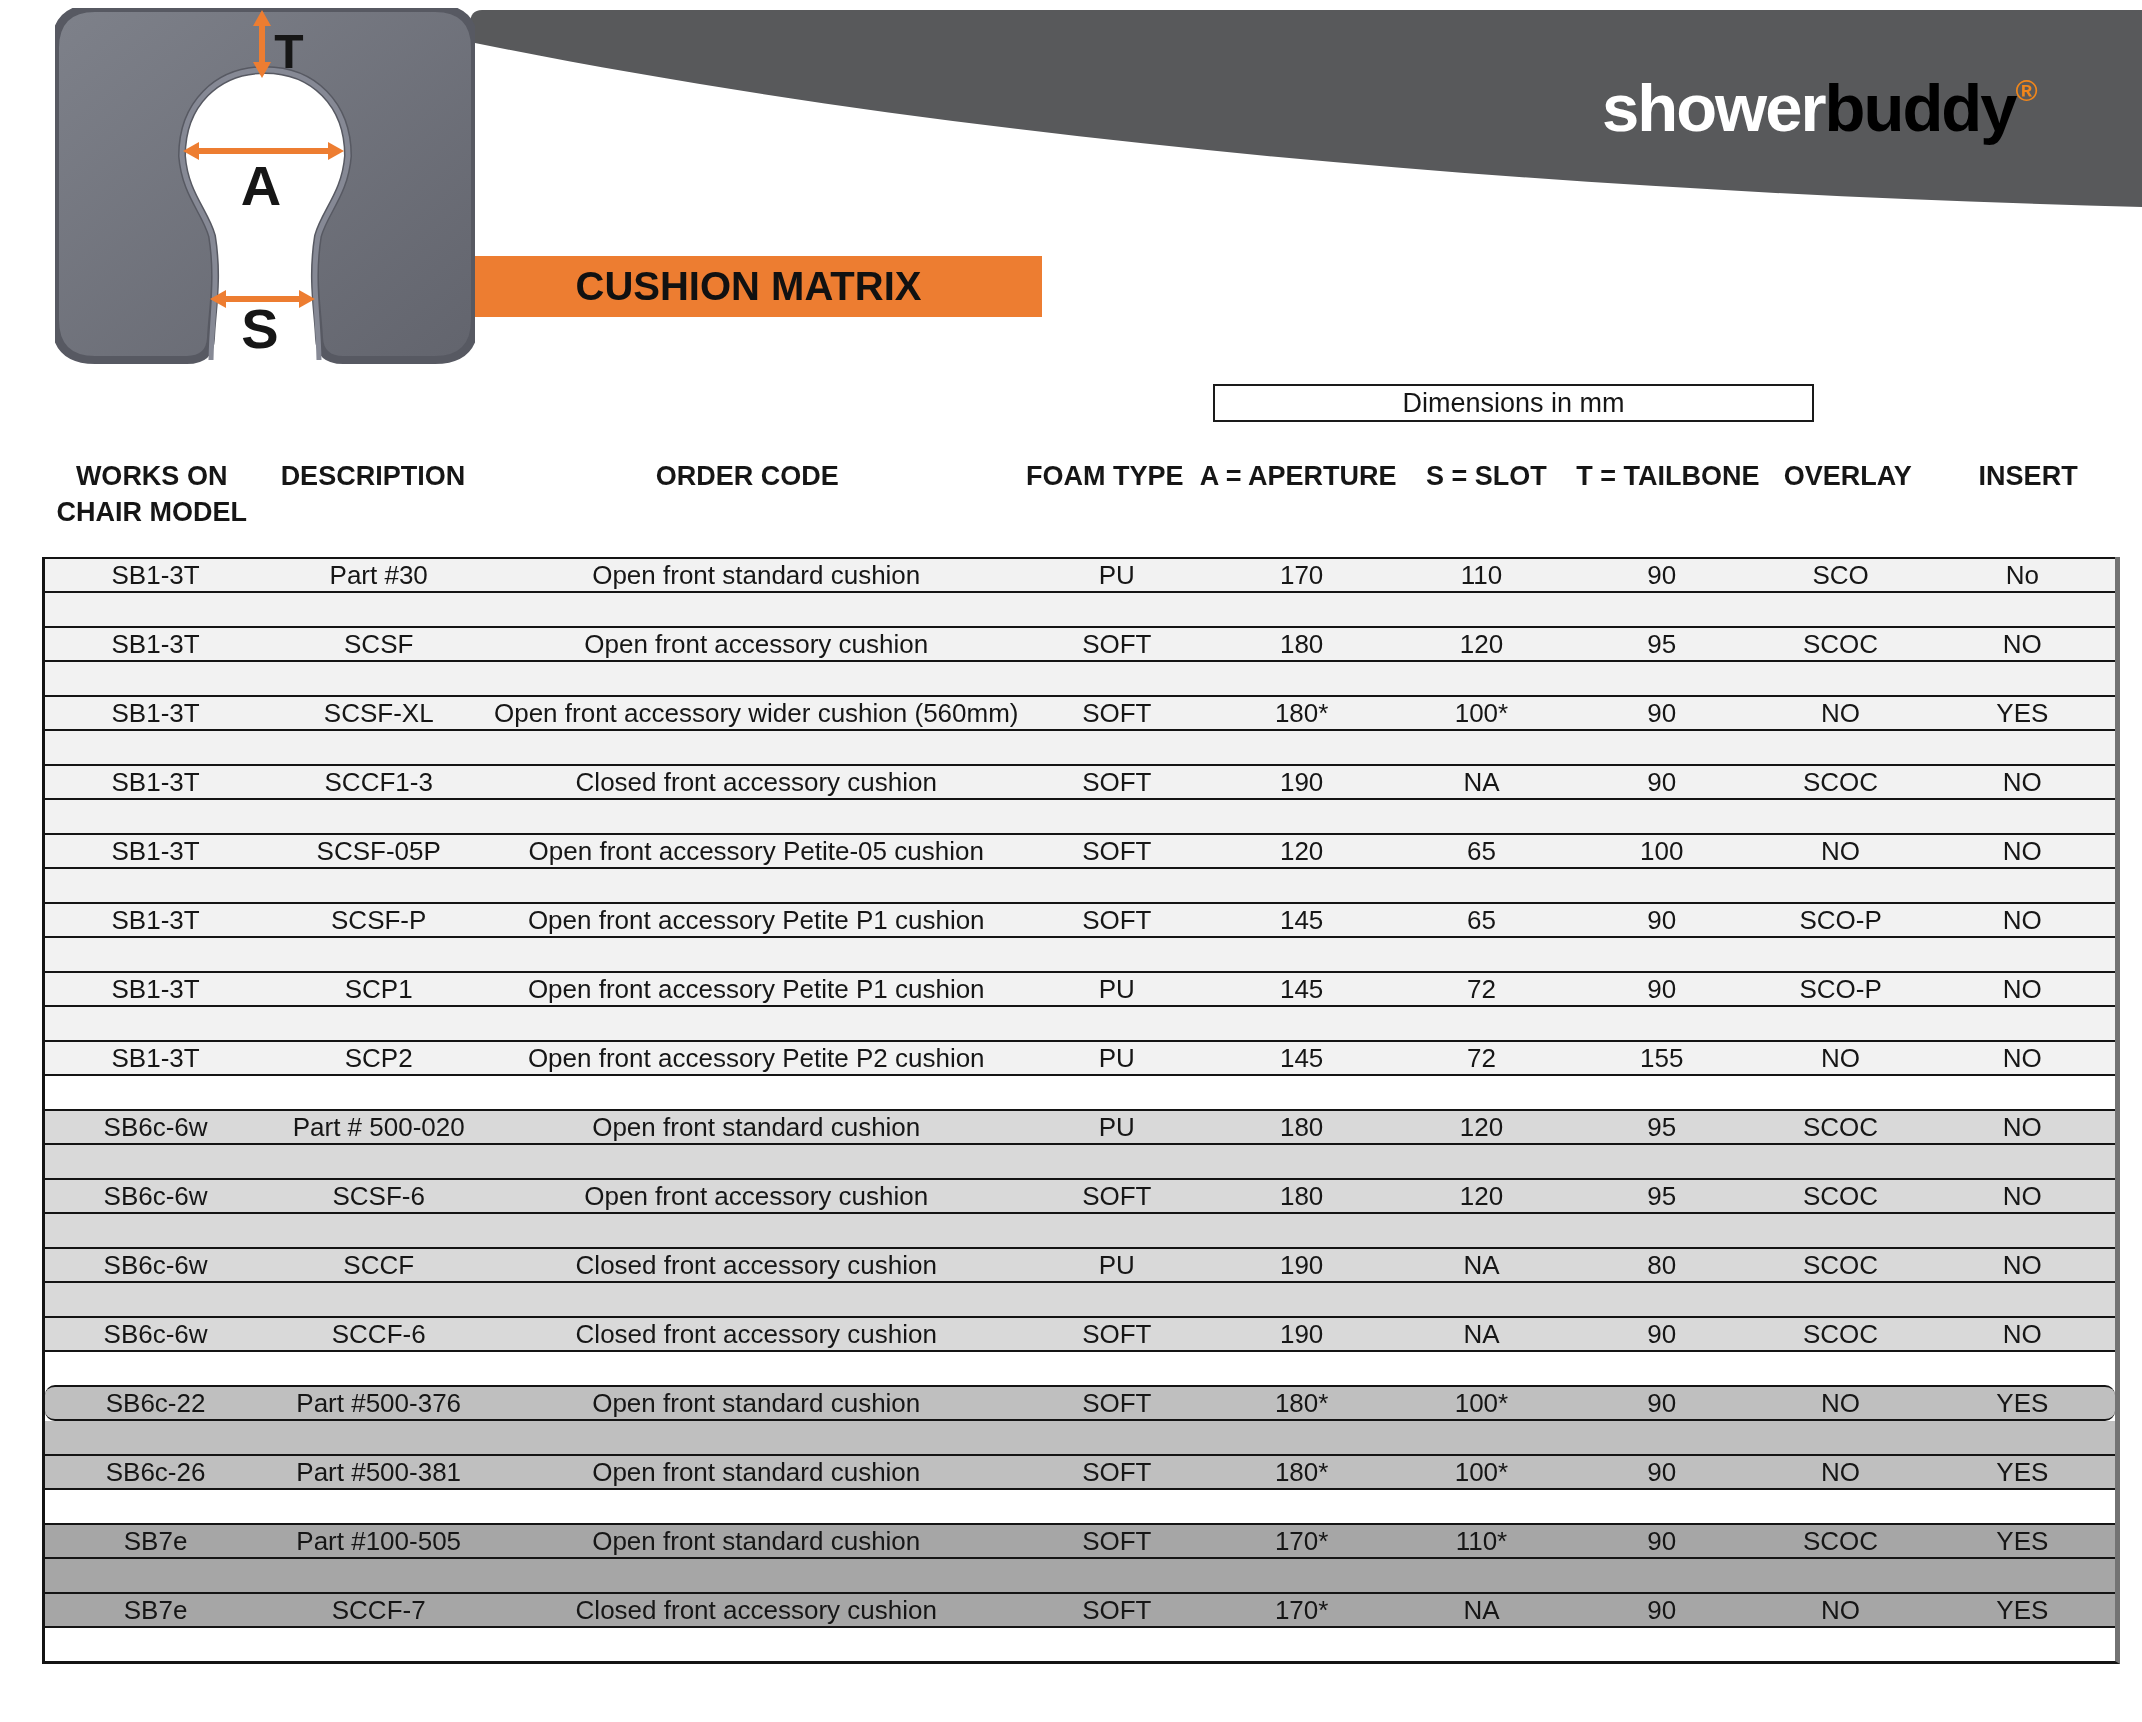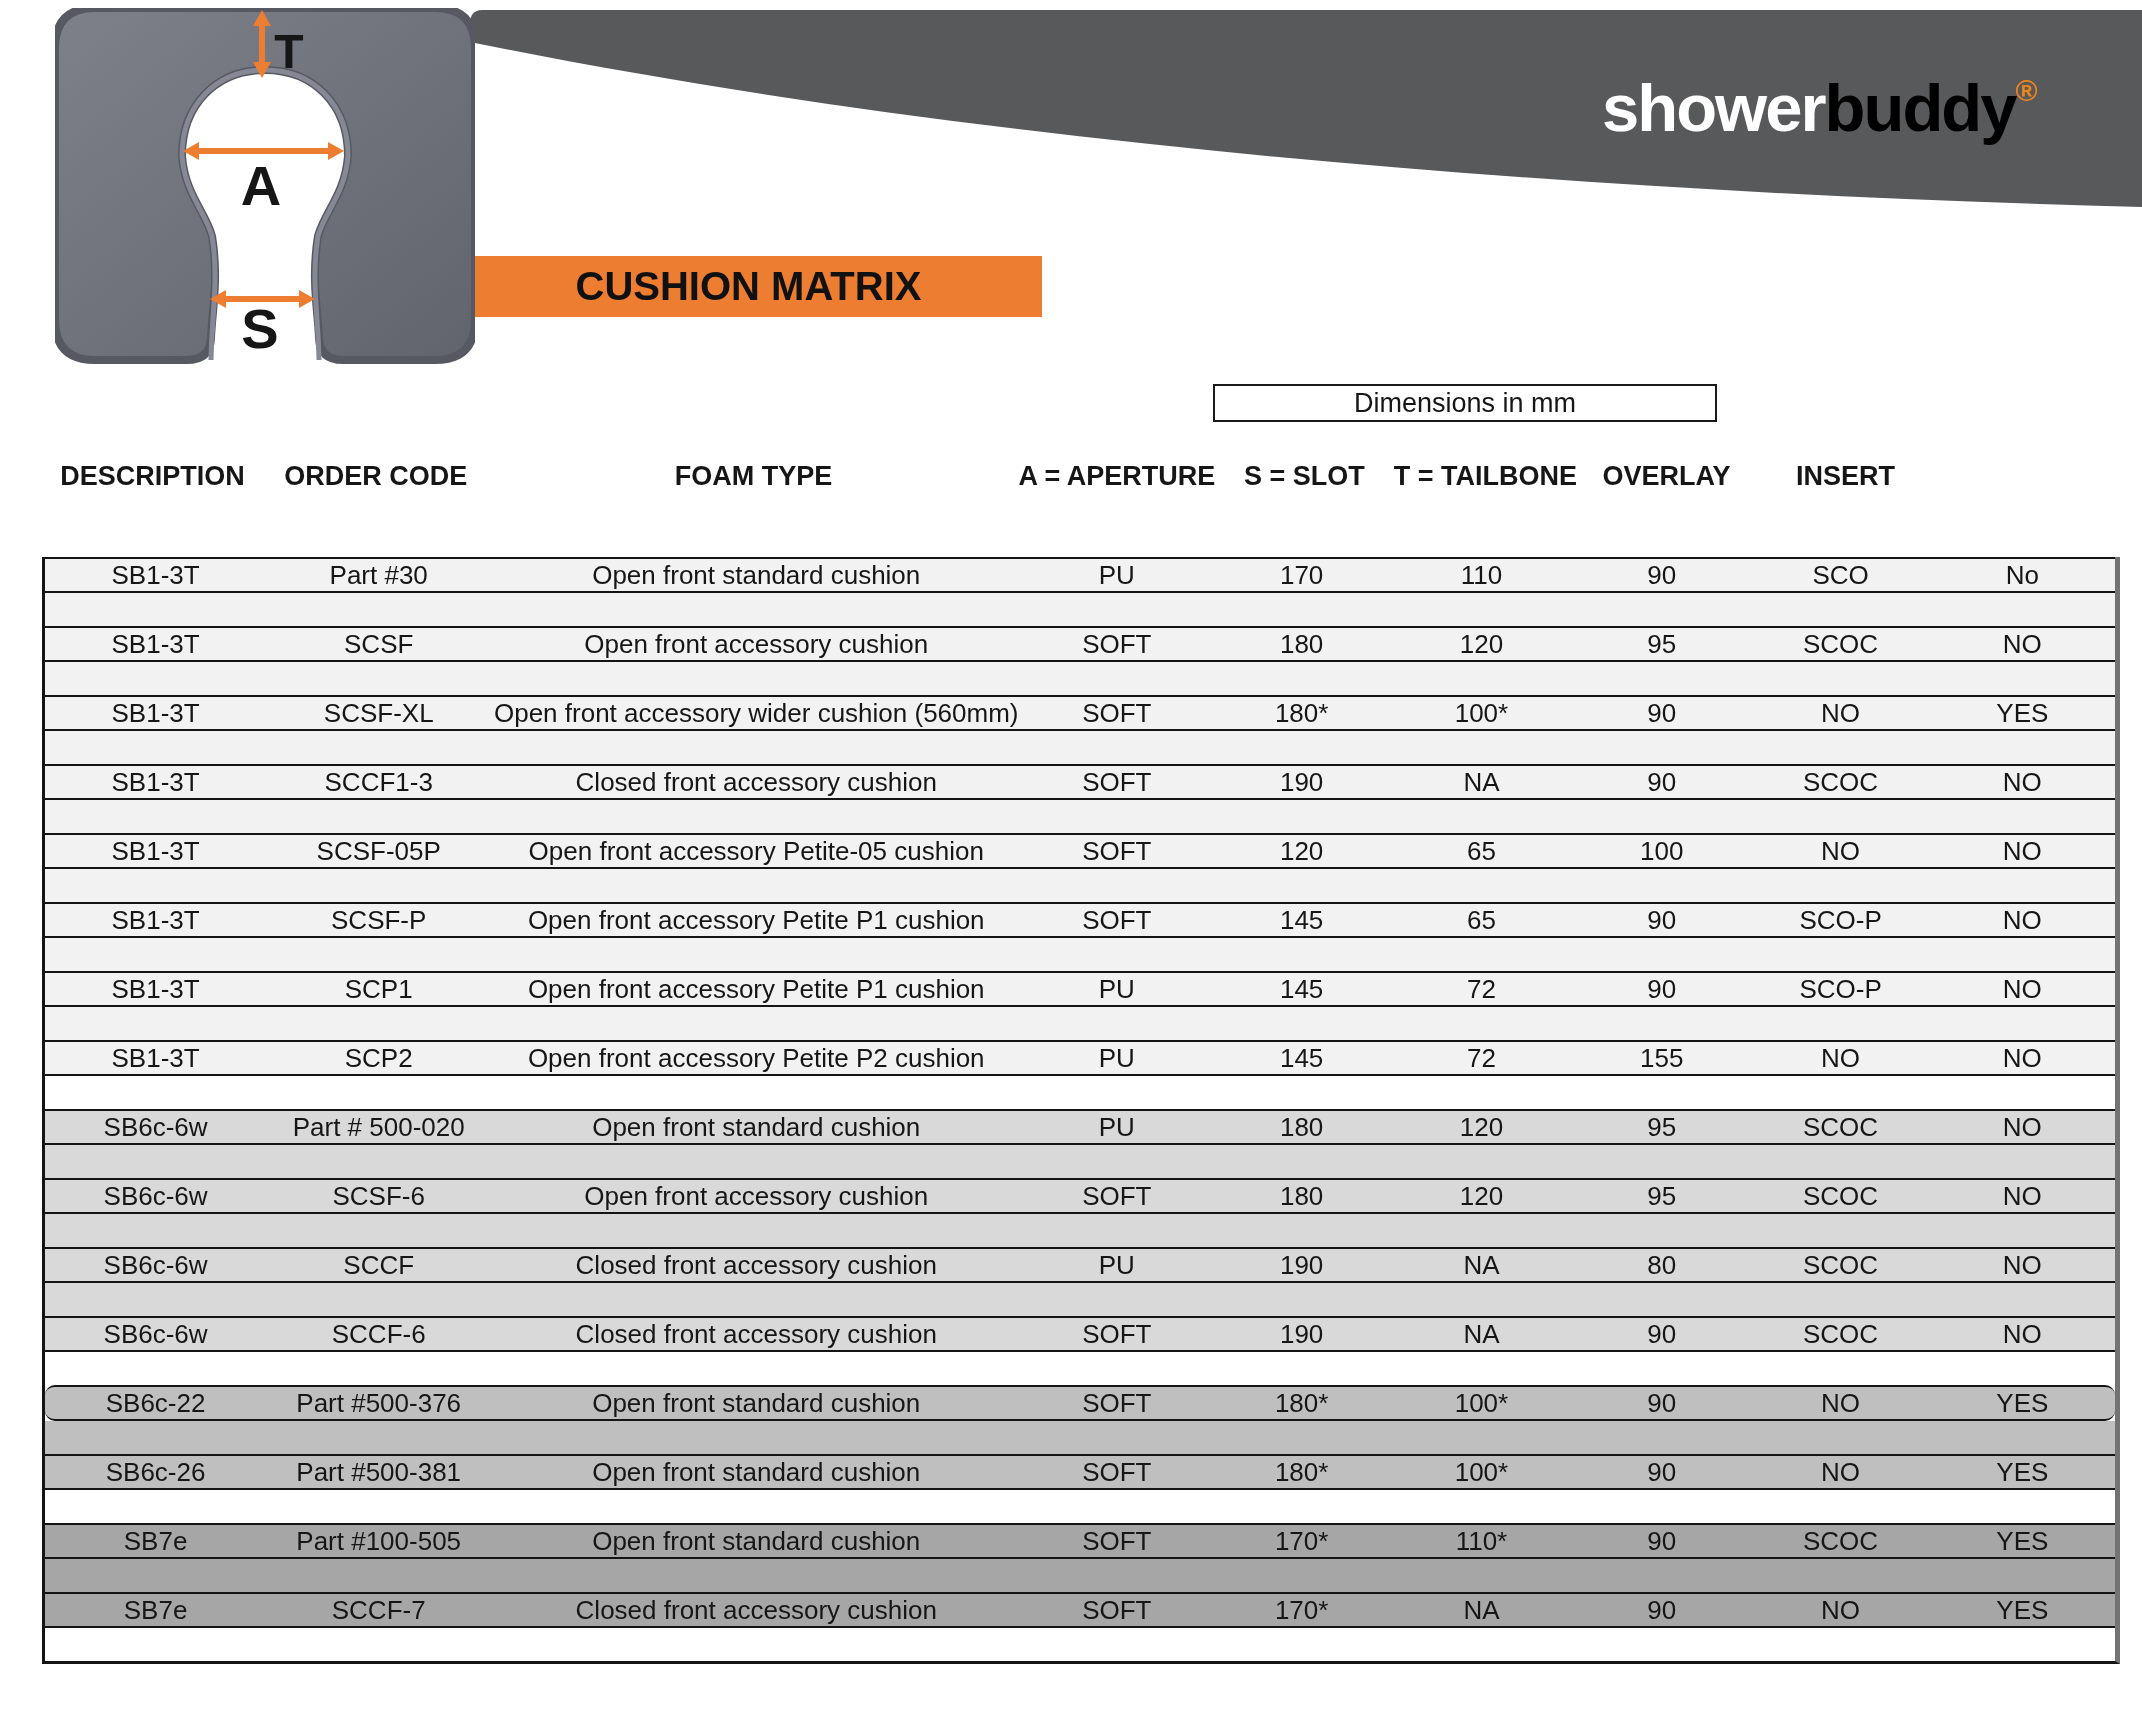--- a/index.html
+++ b/index.html
@@ -19,21 +19,21 @@
   
   .cushion-svg{position:absolute;left:55px;top:8px;width:420px;height:360px;z-index:2;}
   
   .title-banner{
     position:absolute;left:455px;top:256px;width:587px;height:61px;background:#ED7D31;
     display:flex;align-items:center;justify-content:center;
     font-size:40px;font-weight:bold;color:#111;letter-spacing:0px;
   }
   
   .dims-box{
-    position:absolute;left:1213px;top:384px;width:504px;height:38px;background:#fff;
+    position:absolute;left:1213px;top:384px;width:601px;height:38px;background:#fff;
     border:2.5px solid #1a1a1a;box-sizing:border-box;
     display:flex;align-items:center;justify-content:center;font-size:27px;
   }
   
   .cols{display:grid;grid-template-columns:222fr 226fr 532fr 192fr 179fr 182fr 180fr 179fr 186fr;}
   
   .thead{position:absolute;left:42px;top:458px;width:2078px;}
   .thead .hcell{text-align:center;font-weight:bold;font-size:27px;line-height:36px;white-space:nowrap;overflow:visible;}
   
   .ttable{
@@ -90,20 +90,24 @@
   <text x="234" y="60" text-anchor="middle" font-family="Liberation Sans, sans-serif" font-size="48" font-weight="bold" fill="#161616">T</text>
   <text x="206" y="197" text-anchor="middle" font-family="Liberation Sans, sans-serif" font-size="56" font-weight="bold" fill="#161616">A</text>
   <text x="205" y="340" text-anchor="middle" font-family="Liberation Sans, sans-serif" font-size="56" font-weight="bold" fill="#161616">S</text>
 </svg>
 
 <div class="title-banner">CUSHION MATRIX</div>
 
 <div class="dims-box">Dimensions in mm</div>
 
 <div class="thead cols">
+  <div class="hcell">
+    <div>WORKS ON</div>
+    <div>CHAIR MODEL</div>
+  </div>
   <div class="hcell">DESCRIPTION</div>
   <div class="hcell">ORDER CODE</div>
   <div class="hcell">FOAM TYPE</div>
   <div class="hcell">A = APERTURE</div>
   <div class="hcell">S = SLOT</div>
   <div class="hcell">T = TAILBONE</div>
   <div class="hcell">OVERLAY</div>
   <div class="hcell">INSERT</div>
 </div>
 

